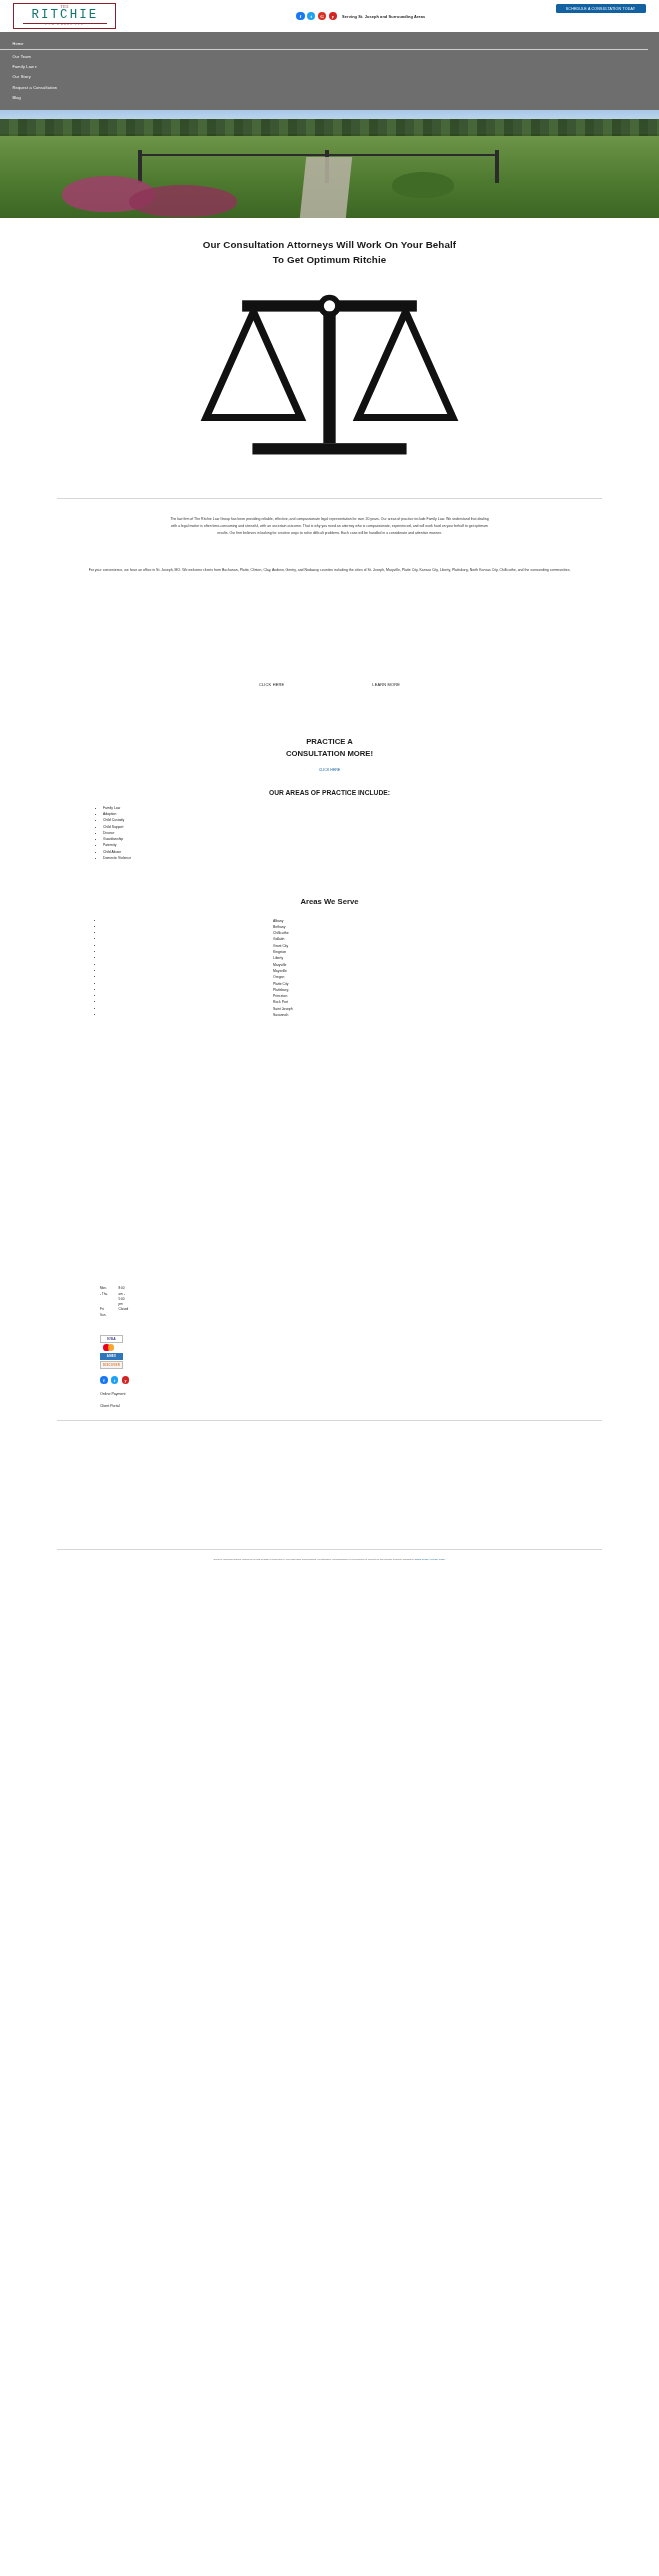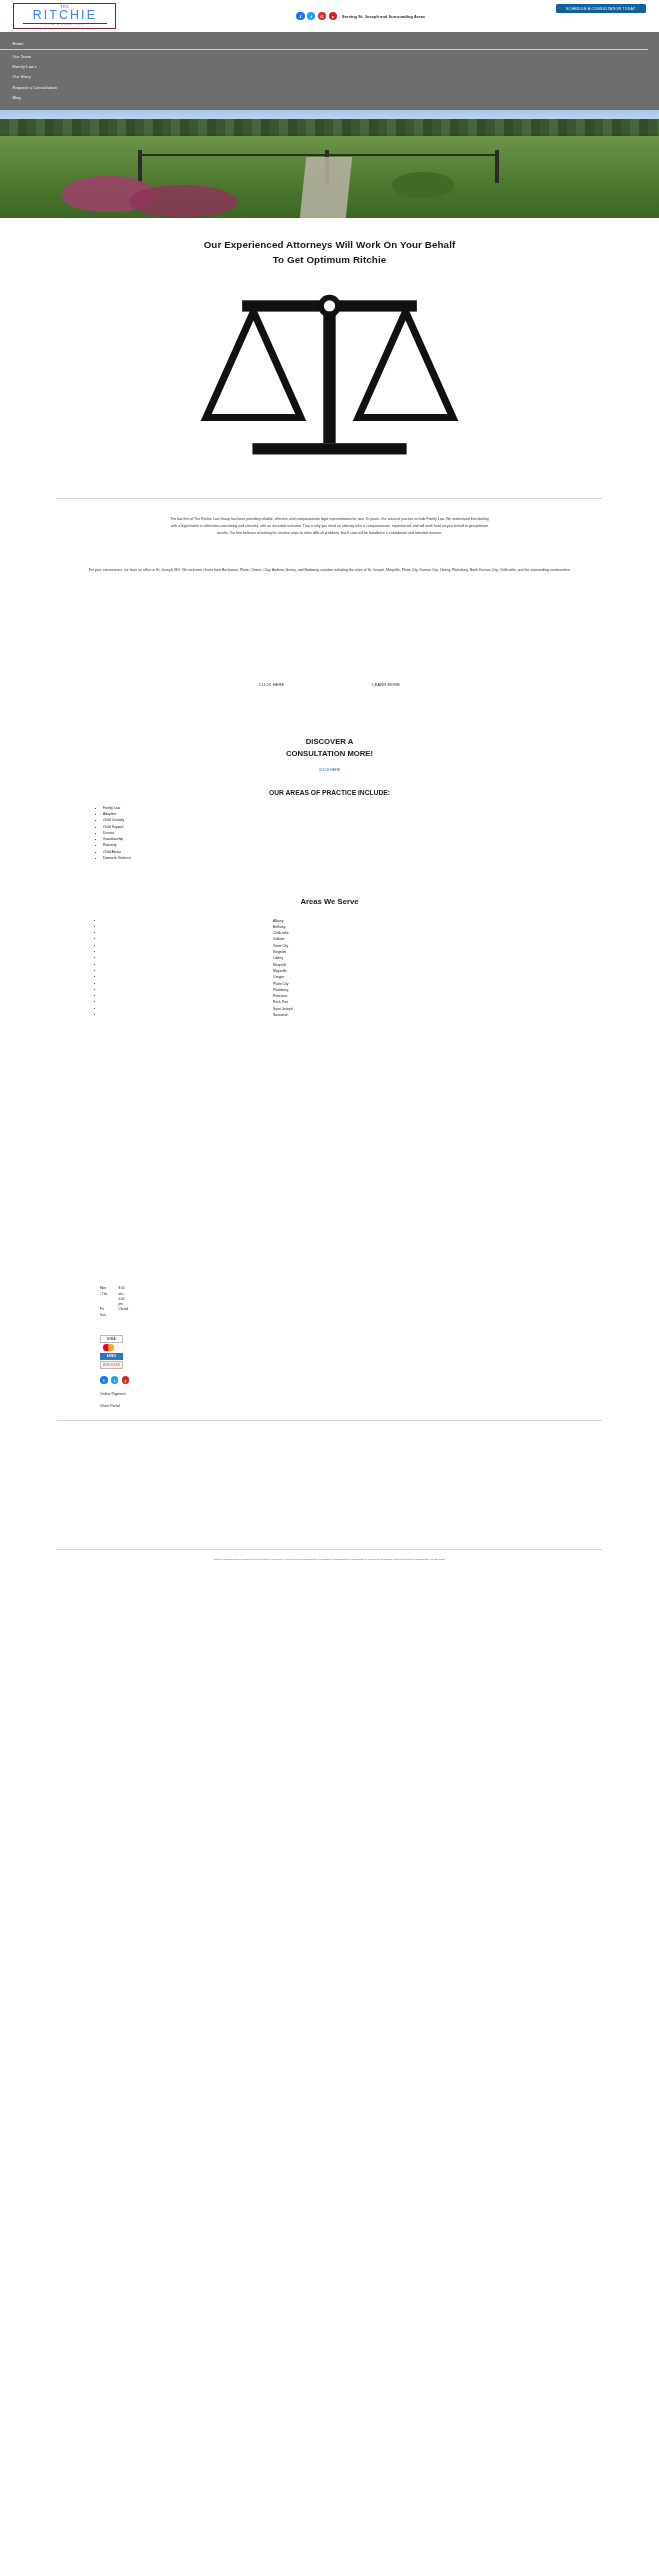--- a/index.html
+++ b/index.html
@@ -29,24 +29,24 @@
   }
   .logo-the {
     font-family: "Liberation Serif", serif;
     font-size: 3.1px;
     letter-spacing: 1px;
     color: #8d1f2d;
     display: block;
     margin-bottom: 0.5px;
   }
   .logo-main {
-    font-family: Liberation Sans, sans-serif;
+    font-family: Liberation Mono, monospace;
     font-size: 12.4px;
     letter-spacing: 2.1px;
-    color: #3b82f6;
+    color: #0f766e;
     display: block;
   }
   .logo-rule {
     height: 0.5px;
     background: #8d1f2d;
     margin: 1px 5.2px 1px 5.2px;
   }
   .logo-sub {
     font-family: "Liberation Serif", serif;
     font-size: 2.8px;
@@ -356,21 +356,21 @@
   <div class="post p1"></div>
   <div class="post p2"></div>
   <div class="post p3"></div>
   <div class="path"></div>
   <div class="shrub s1"></div>
   <div class="shrub s2"></div>
   <div class="shrub s3"></div>
 </div>
 
 <h1 class="headline">
-  <span>Our Experienced Attorneys Will Work On Your Behalf</span><br>
+  <span>Our Consultation Attorneys Will Work On Your Behalf</span><br>
   <span>To Get Optimum Ritchie</span>
 </h1>
 
 <div class="scale-wrap">
   <svg class="scales" width="289" height="185" viewBox="0 0 560 360">
     <rect x="110" y="22" width="340" height="22" fill="#111"></rect>
     <circle cx="280" cy="33" r="22" fill="#111"></circle>
     <circle cx="280" cy="33" r="11" fill="#fff"></circle>
     <rect x="268" y="44" width="24" height="256" fill="#111"></rect>
     <rect x="130" y="300" width="300" height="22" fill="#111"></rect>
@@ -383,21 +383,21 @@
 
 <p class="para">The law firm of The Ritchie Law Group has been providing reliable, effective, and compassionate legal representation for over 20 years. Our areas of practice include Family Law. We understand that dealing with a legal matter is often time-consuming and stressful, with an uncertain outcome. That is why you need an attorney who is compassionate, experienced, and will work hard on your behalf to get optimum results. Our firm believes in looking for creative ways to solve difficult problems. Each case will be handled in a considerate and attentive manner.</p>
 <p class="para2">For your convenience, we have an office in St. Joseph, MO. We welcome clients from Buchanan, Platte, Clinton, Clay, Andrew, Gentry, and Nodaway counties including the cities of St. Joseph, Maryville, Platte City, Kansas City, Liberty, Plattsburg, North Kansas City, Chillicothe, and the surrounding communities.</p>
 
 <div class="btnrow">
   <span class="linkbtn">CLICK HERE</span>
   <span class="linkbtn">LEARN MORE</span>
 </div>
 
 <h2 class="schedule">
-  <span>DISCOVER A</span><br>
+  <span>PRACTICE A</span><br>
   <span>CONSULTATION MORE!</span>
 </h2>
 <div class="click-center">CLICK HERE</div>
 
 <h3 class="practice">OUR AREAS OF PRACTICE INCLUDE:</h3>
 <ul class="practice-list">
   <li>Family Law</li>
   <li>Adoption</li>
   <li>Child Custody</li>
   <li>Child Support</li>

